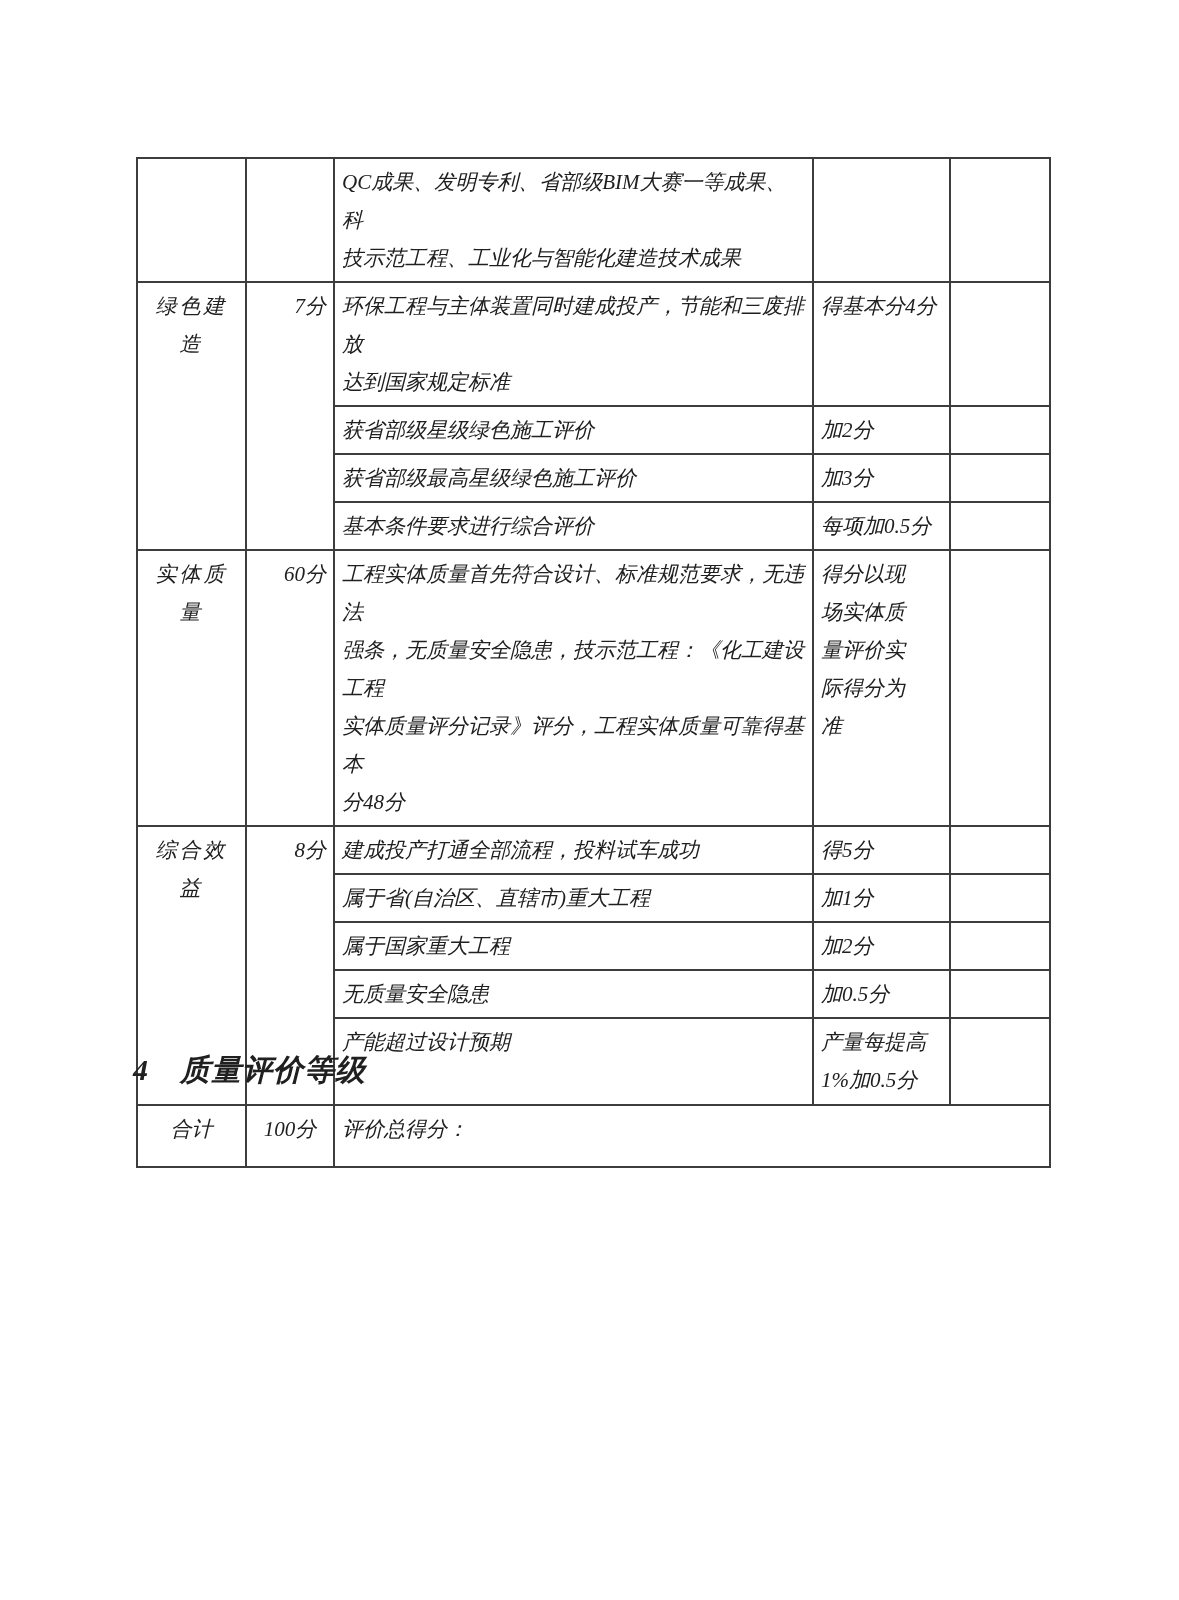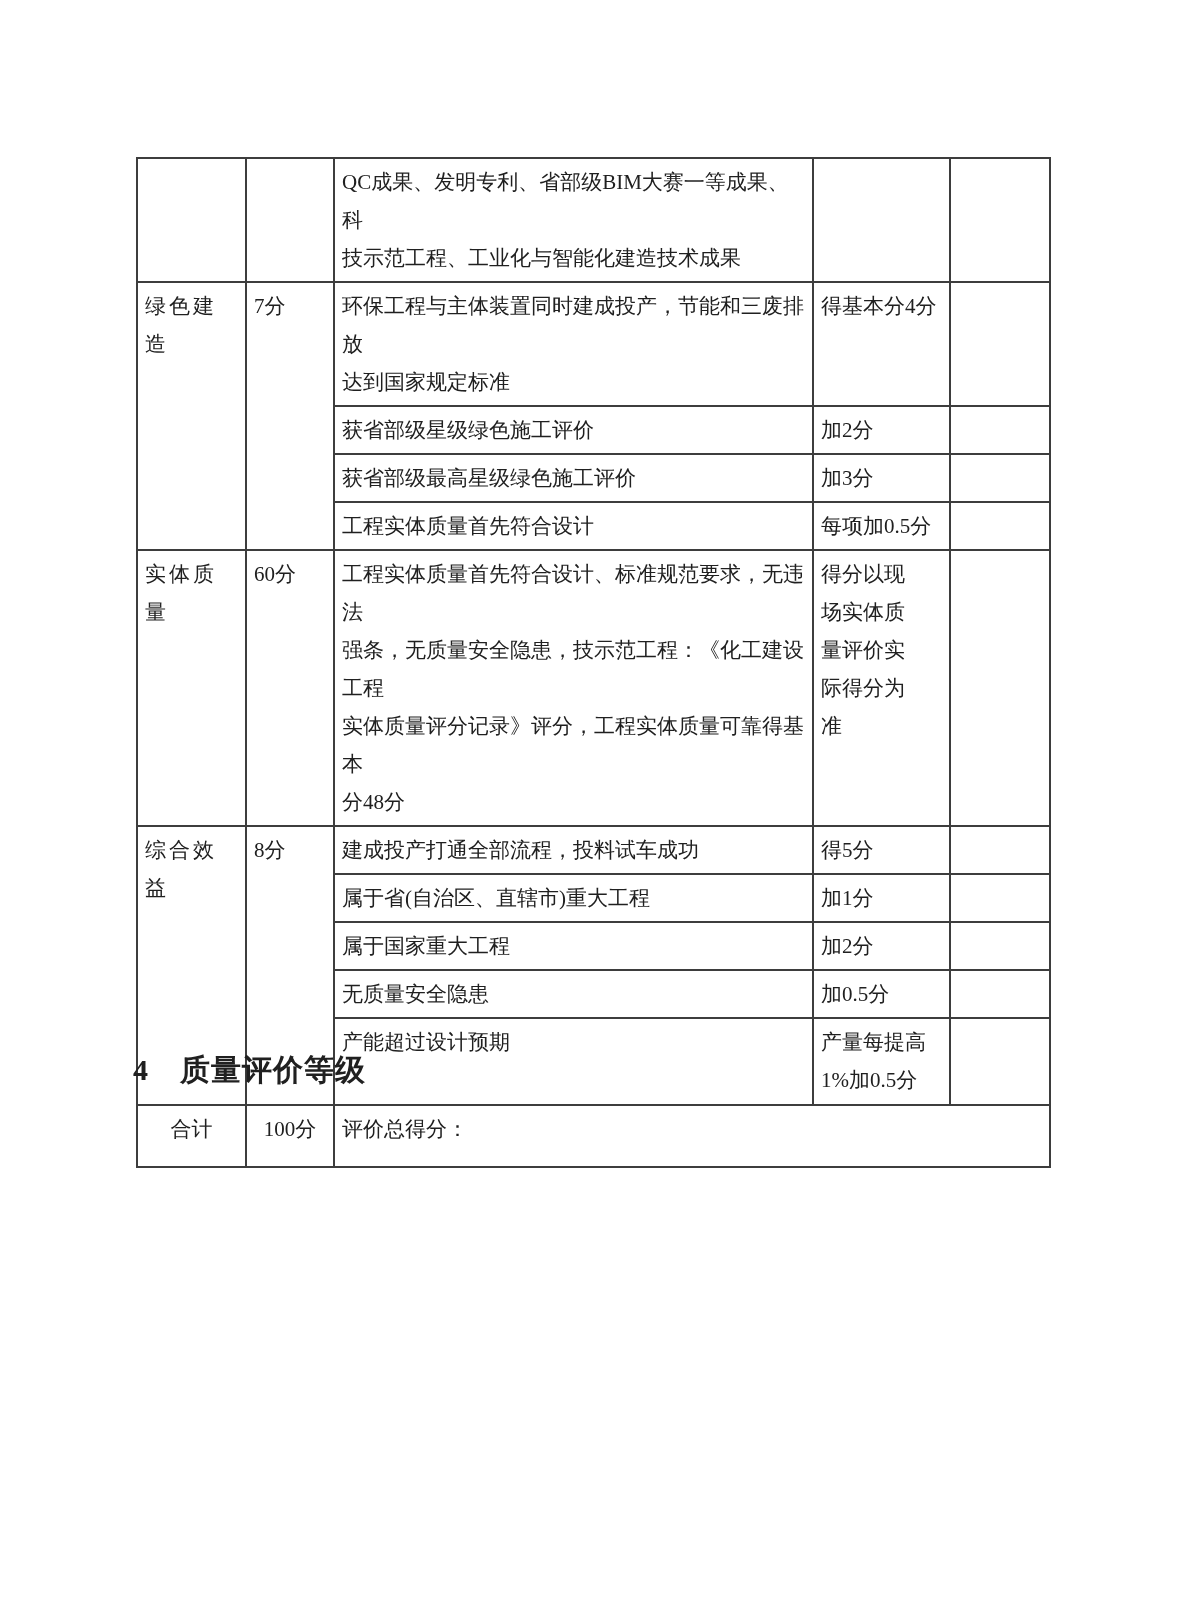--- a/index.html
+++ b/index.html
@@ -8,20 +8,21 @@
     background: #ffffff;
   }
   .page {
     position: relative;
     width: 1179px;
     height: 1600px;
     background: #ffffff;
     font-family: "Liberation Serif", "DejaVu Serif", serif;
     color: #202020;
     overflow: hidden;
+    font-style: italic;
   }
 
   
   table.eval {
     position: absolute;
     left: 136px;
     top: 157px;
     width: 913px;
     border-collapse: collapse;
     table-layout: fixed;
@@ -30,26 +31,27 @@
   table.eval td {
     border: 2px solid #3d3d3d;
     padding: 4px 7px;
     vertical-align: top;
     white-space: pre-line;
     line-height: 38px;
     overflow: hidden;
     word-break: break-all;
   }
   td.cat {
+    text-align: center;
     vertical-align: middle;
     letter-spacing: 3px;
     padding: 0 2px;
   }
   td.score {
-    text-align: left;
+    text-align: right;
     vertical-align: middle;
     padding: 0 2px;
     margin-left: 47px;
   }
   td.crit { padding-left: 8px; }
   td.pts  { padding-left: 6px; padding-right: 2px; }
   td.tall { line-height: 44px; }
   td.total-cat, td.total-score {
     text-align: center;
     vertical-align: middle;
@@ -118,21 +120,21 @@
         <td class="crit">获省部级星级绿色施工评价</td>
         <td class="pts">加2分</td>
         <td></td>
       </tr>
       <tr style="height:44px">
         <td class="crit">获省部级最高星级绿色施工评价</td>
         <td class="pts">加3分</td>
         <td></td>
       </tr>
       <tr style="height:44px">
-        <td class="crit">工程实体质量首先符合设计</td>
+        <td class="crit">基本条件要求进行综合评价</td>
         <td class="pts">每项加0.5分</td>
         <td></td>
       </tr>
 
       <tr style="height:220px">
         <td class="cat">实体质量</td>
         <td class="score">60分</td>
         <td class="crit">工程实体质量首先符合设计、标准规范要求，无违法
 强条，无质量安全隐患，技示范工程：《化工建设工程
 实体质量评分记录》评分，工程实体质量可靠得基本

